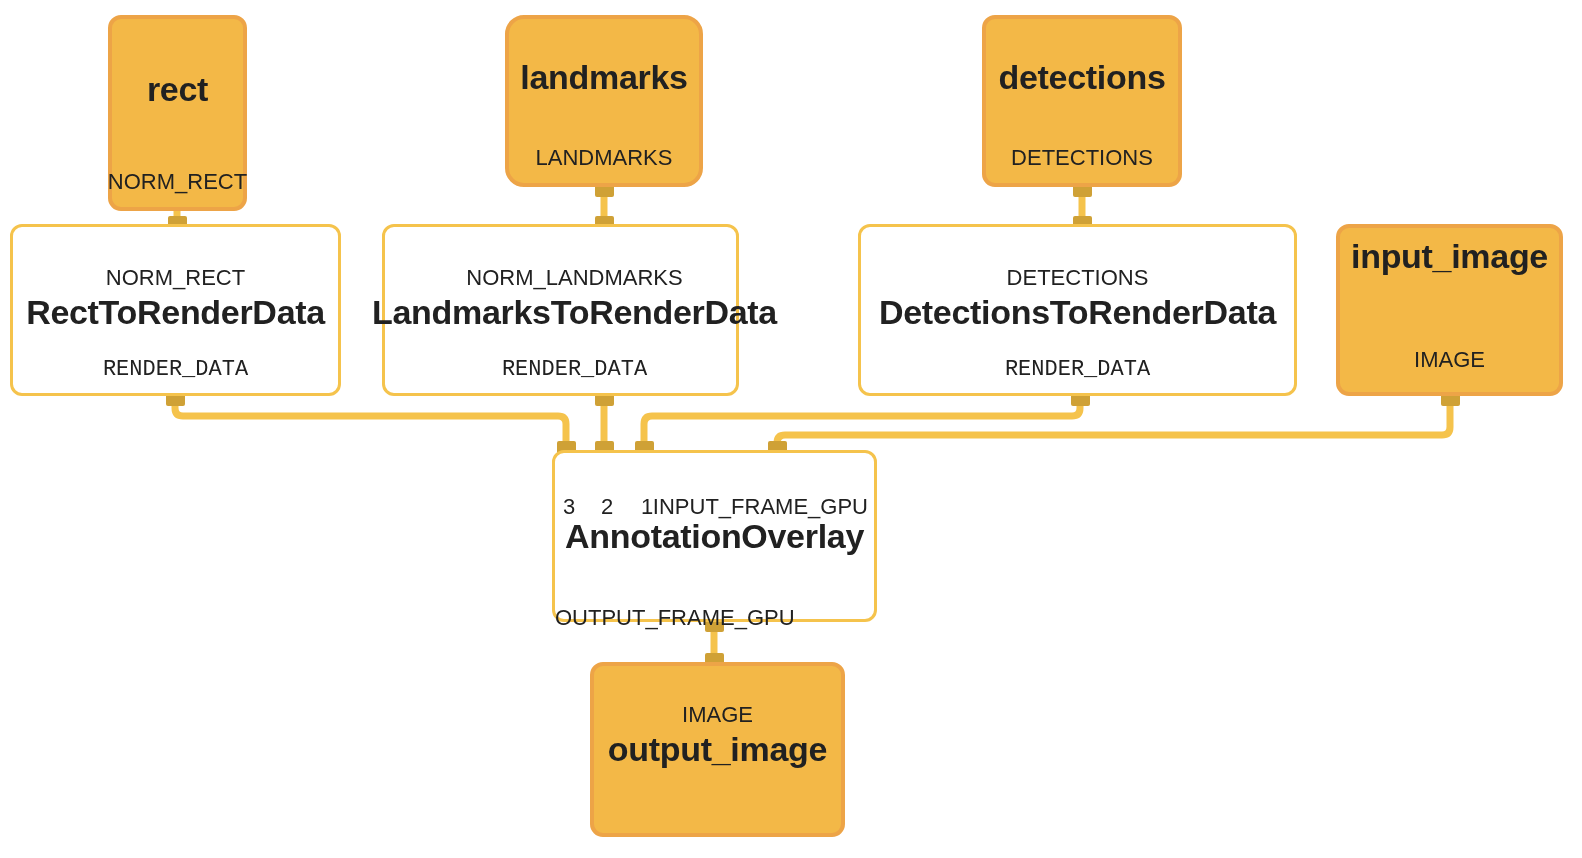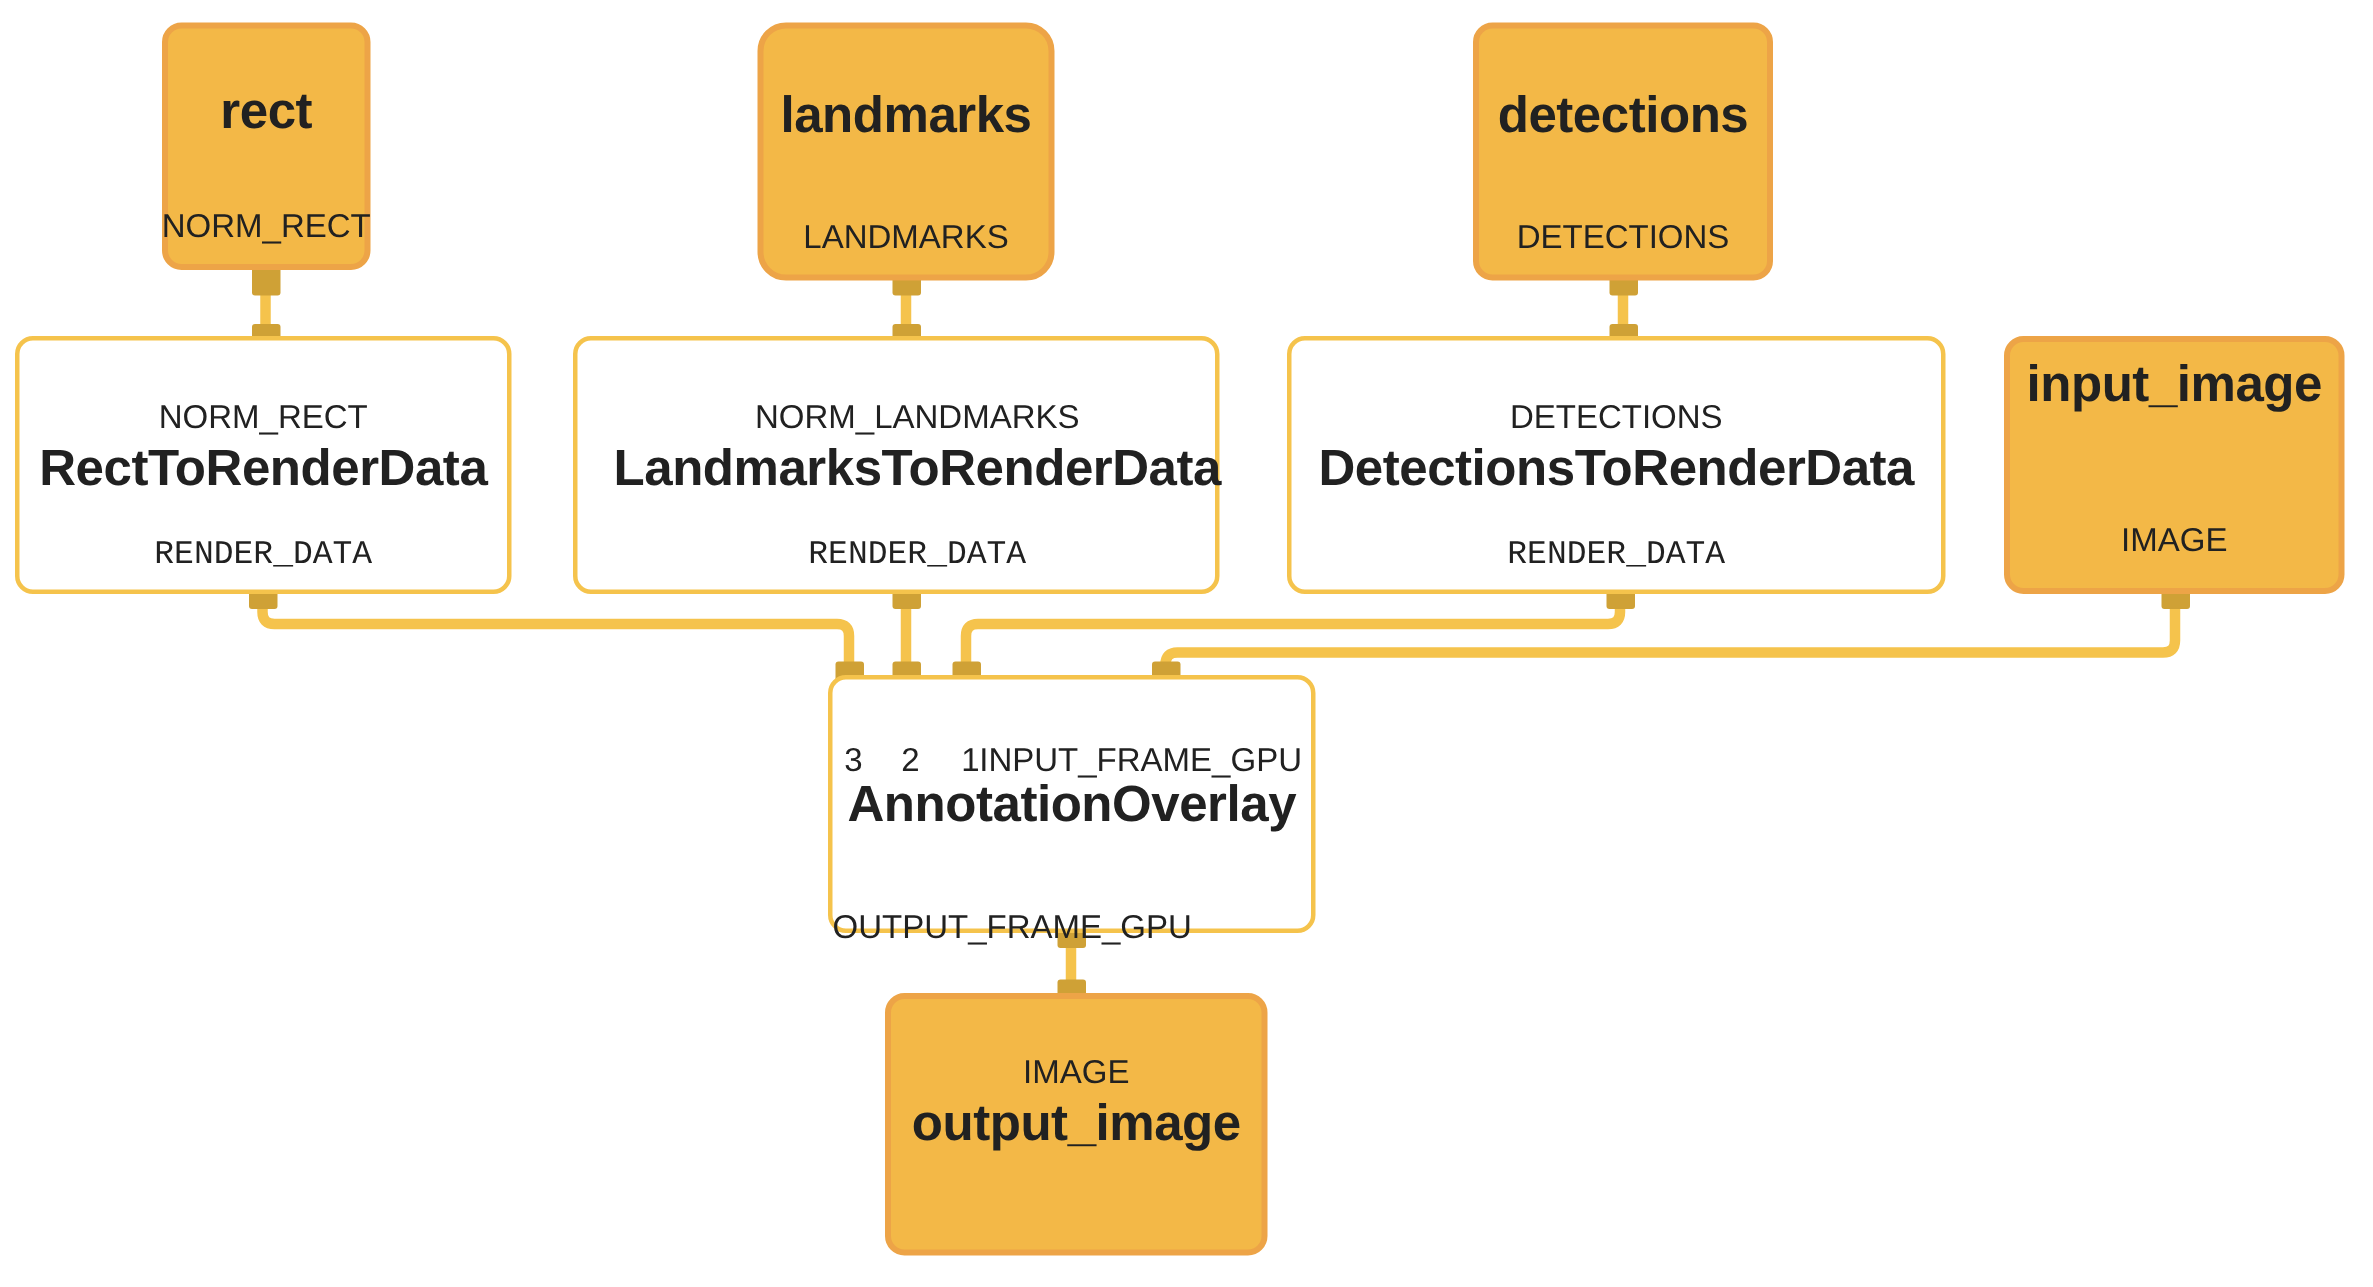--- a/index.html
+++ b/index.html
@@ -88,21 +88,21 @@
     <rect class="connector" x="1071" y="387" width="19" height="19" rx="2"></rect>
     <rect class="connector" x="1441" y="387" width="19" height="19" rx="2"></rect>
     <rect class="connector" x="557" y="441" width="19" height="19" rx="2"></rect>
     <rect class="connector" x="595" y="441" width="19" height="19" rx="2"></rect>
     <rect class="connector" x="635" y="441" width="19" height="19" rx="2"></rect>
     <rect class="connector" x="768" y="441" width="19" height="19" rx="2"></rect>
     <rect class="connector" x="705" y="613" width="19" height="19" rx="2"></rect>
     <rect class="connector" x="705" y="653" width="19" height="19" rx="2"></rect>
   </svg>
 
-  <div class="node src" style="left:108px;top:15px;width:139px;height:165px;">
+  <div class="node src" style="left:108px;top:15px;width:139px;height:196px;">
     <div class="src-title-area">
       <span class="title">rect</span>
     </div>
     <span class="port bottom-port">NORM_RECT</span>
   </div>
 
   <div class="node src" style="left:505px;top:15px;width:198px;height:172px;border-radius:19px;">
     <div class="src-title-area">
       <span class="title">landmarks</span>
     </div>
@@ -117,21 +117,21 @@
   </div>
 
   <div class="node calc" style="left:10px;top:224px;width:331px;height:172px;">
     <span class="port top-port">NORM_RECT</span>
     <div class="calc-title-area">
       <span class="title">RectToRenderData</span>
     </div>
     <span class="port bottom-port">RENDER_DATA</span>
   </div>
 
-  <div class="node calc" style="left:382px;top:224px;width:431px;height:172px;padding-left:28px;">
+  <div class="node calc" style="left:382px;top:224px;width:357px;height:172px;padding-left:28px;">
     <span class="port top-port">NORM_LANDMARKS</span>
     <div class="calc-title-area">
       <span class="title">LandmarksToRenderData</span>
     </div>
     <span class="port bottom-port">RENDER_DATA</span>
   </div>
 
   <div class="node calc" style="left:858px;top:224px;width:439px;height:172px;">
     <span class="port top-port">DETECTIONS</span>
     <div class="calc-title-area">

